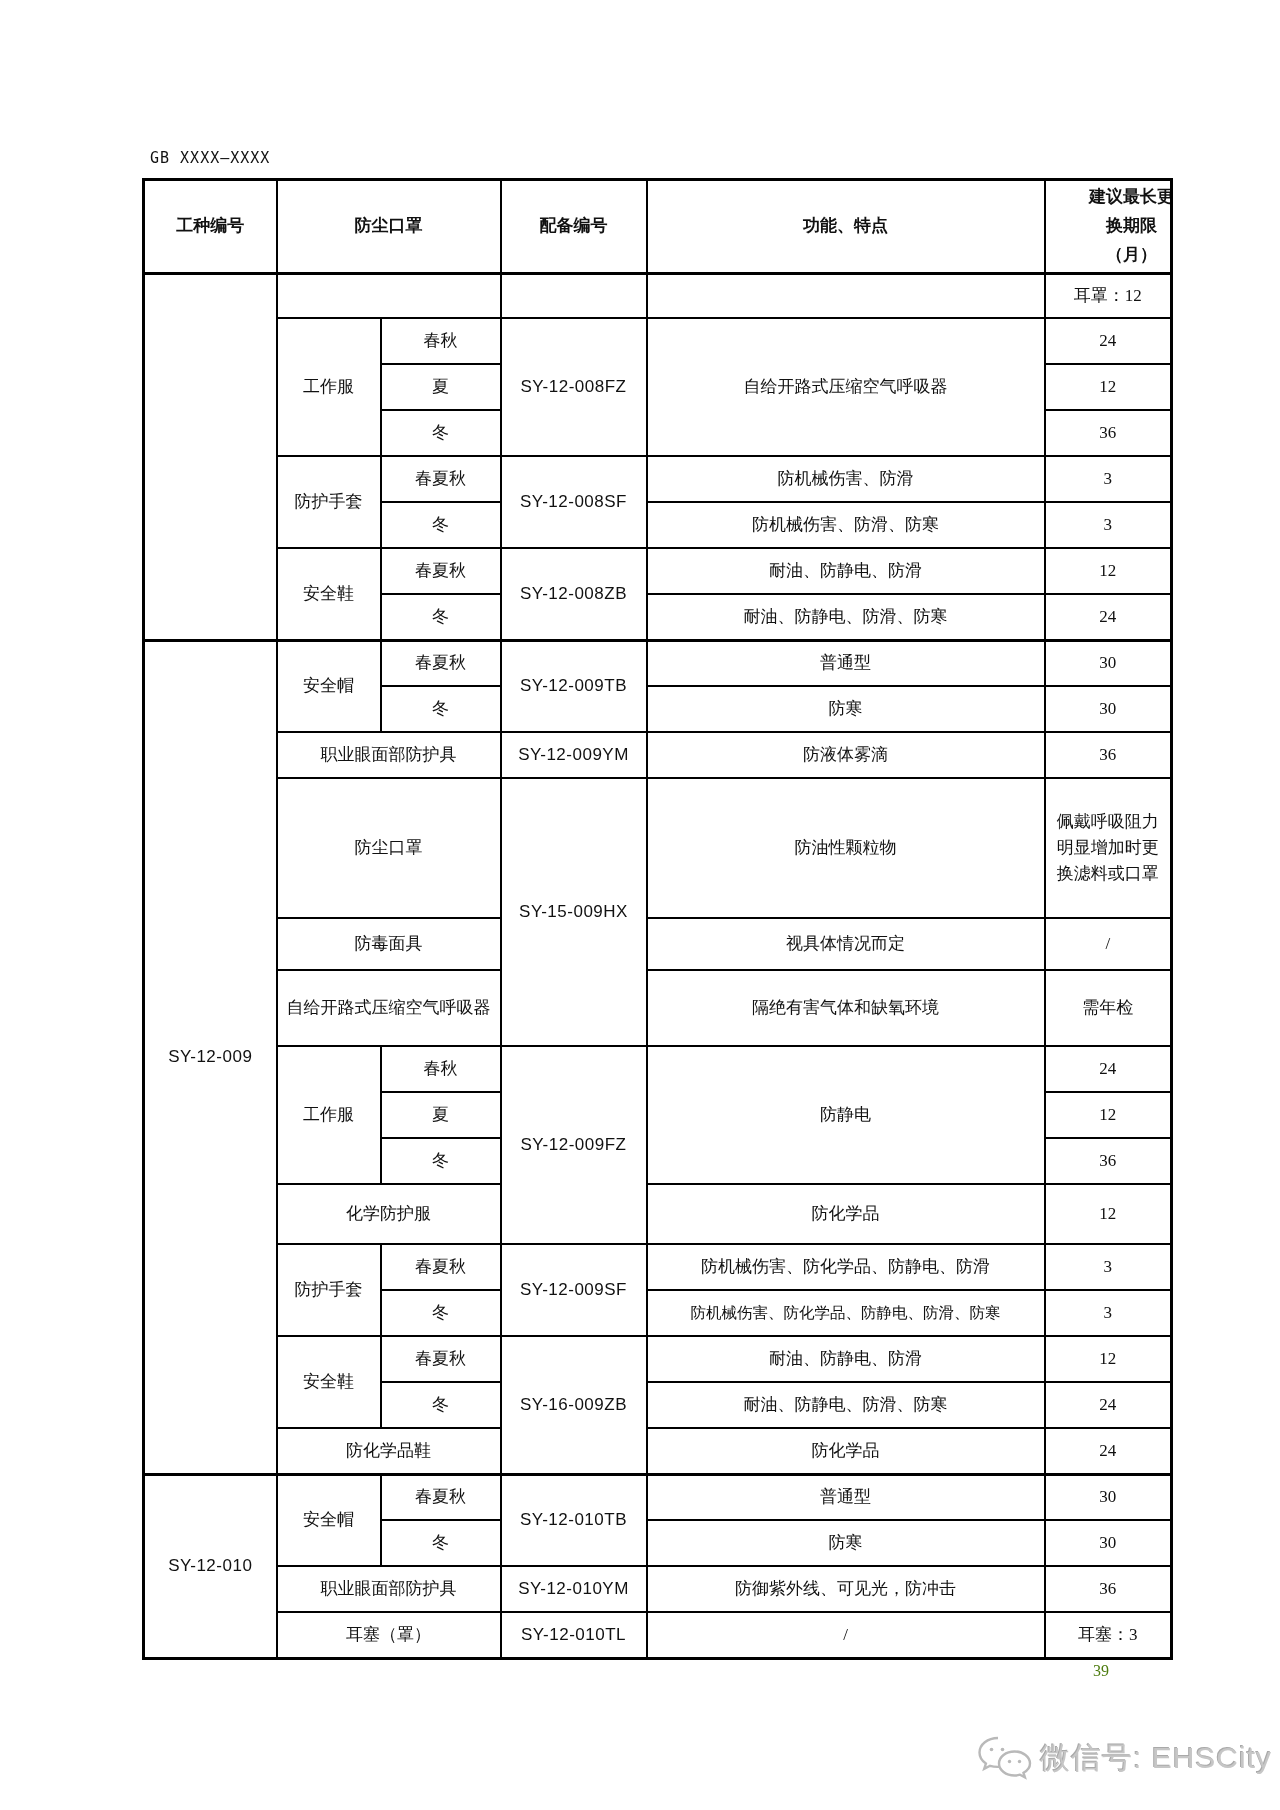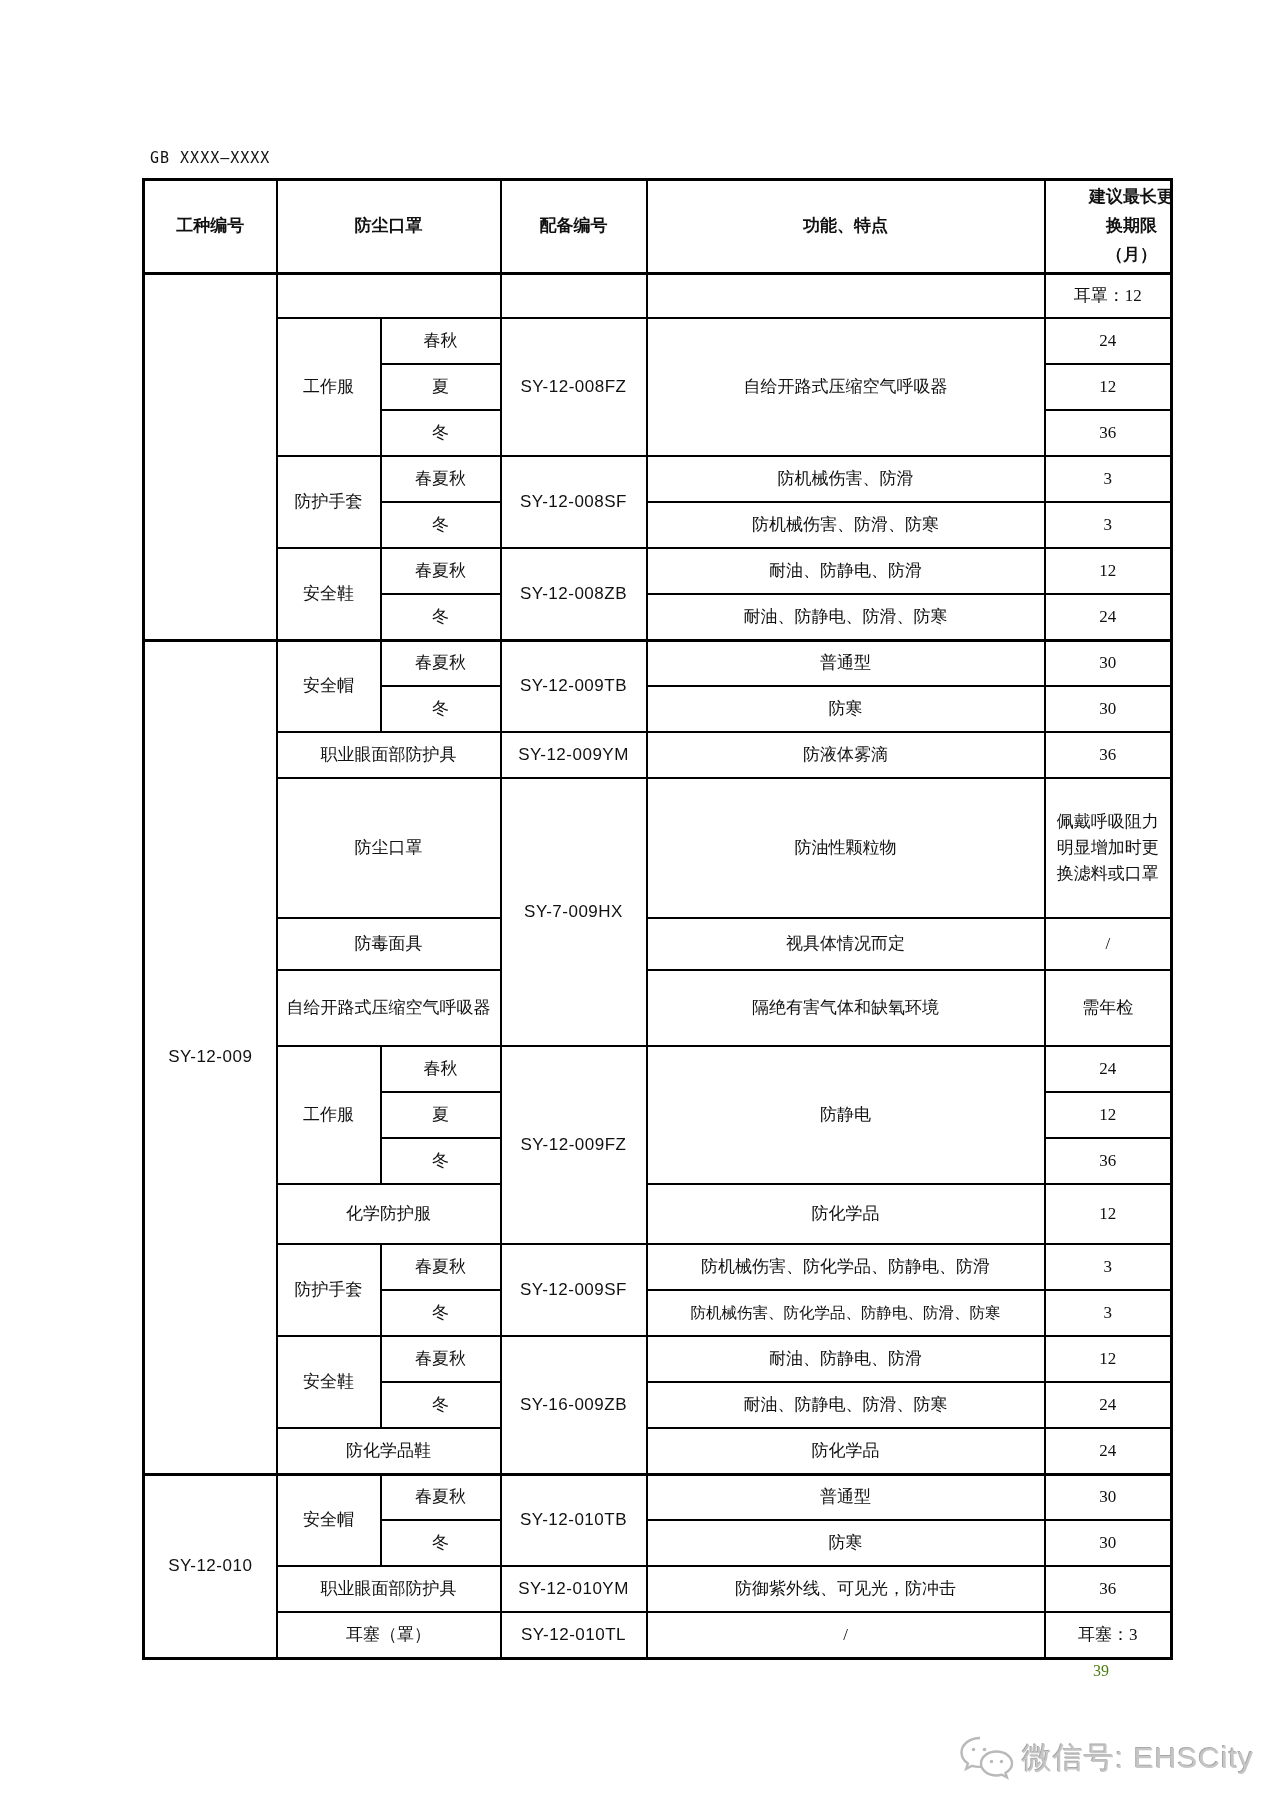--- a/index.html
+++ b/index.html
@@ -54,21 +54,21 @@
     font-size:15.5px;letter-spacing:0.5px;white-space:nowrap;
   }
   td.c-func{text-align:left;padding-left:14px;}
   td.c-num{font-size:15.5px;}
   td.c-equip{font-size:17px;}
   .page-number{
     position:absolute;left:1093px;top:1662px;
     font-size:16px;color:#4d7c0f;
   }
   .watermark{
-    position:absolute;right:26px;top:1734px;
+    position:absolute;right:8px;top:1734px;
     display:flex;align-items:center;gap:8px;justify-content:center;
   }
   .watermark .wm-text{
     font-family:"Liberation Sans","DejaVu Sans",sans-serif;
     font-size:30px;
     color:#c6c6c6;
     text-shadow:-1px -1px 0 #a9a9a9, 2px 2px 2px #ffffff;
     letter-spacing:1px;
     white-space:nowrap;
   }
@@ -162,21 +162,21 @@
         <td class="c-num">30</td>
       </tr>
       <tr class="h-std">
         <td colspan="2" class="c-equip">职业眼面部防护具</td>
         <td class="c-code">SY-12-009YM</td>
         <td class="c-func">防液体雾滴</td>
         <td class="c-num">36</td>
       </tr>
       <tr class="h-dust">
         <td colspan="2" class="c-equip">防尘口罩</td>
-        <td rowspan="3" class="c-code">SY-7-009HX</td>
+        <td rowspan="3" class="c-code">SY-15-009HX</td>
         <td class="c-func">防油性颗粒物</td>
         <td>佩戴呼吸阻力明显增加时更换滤料或口罩</td>
       </tr>
       <tr class="h-gas">
         <td colspan="2" class="c-equip">防毒面具</td>
         <td class="c-func">视具体情况而定</td>
         <td class="c-num">/</td>
       </tr>
       <tr class="h-scba">
         <td colspan="2" class="c-equip">自给开路式压缩空气呼吸器</td>

